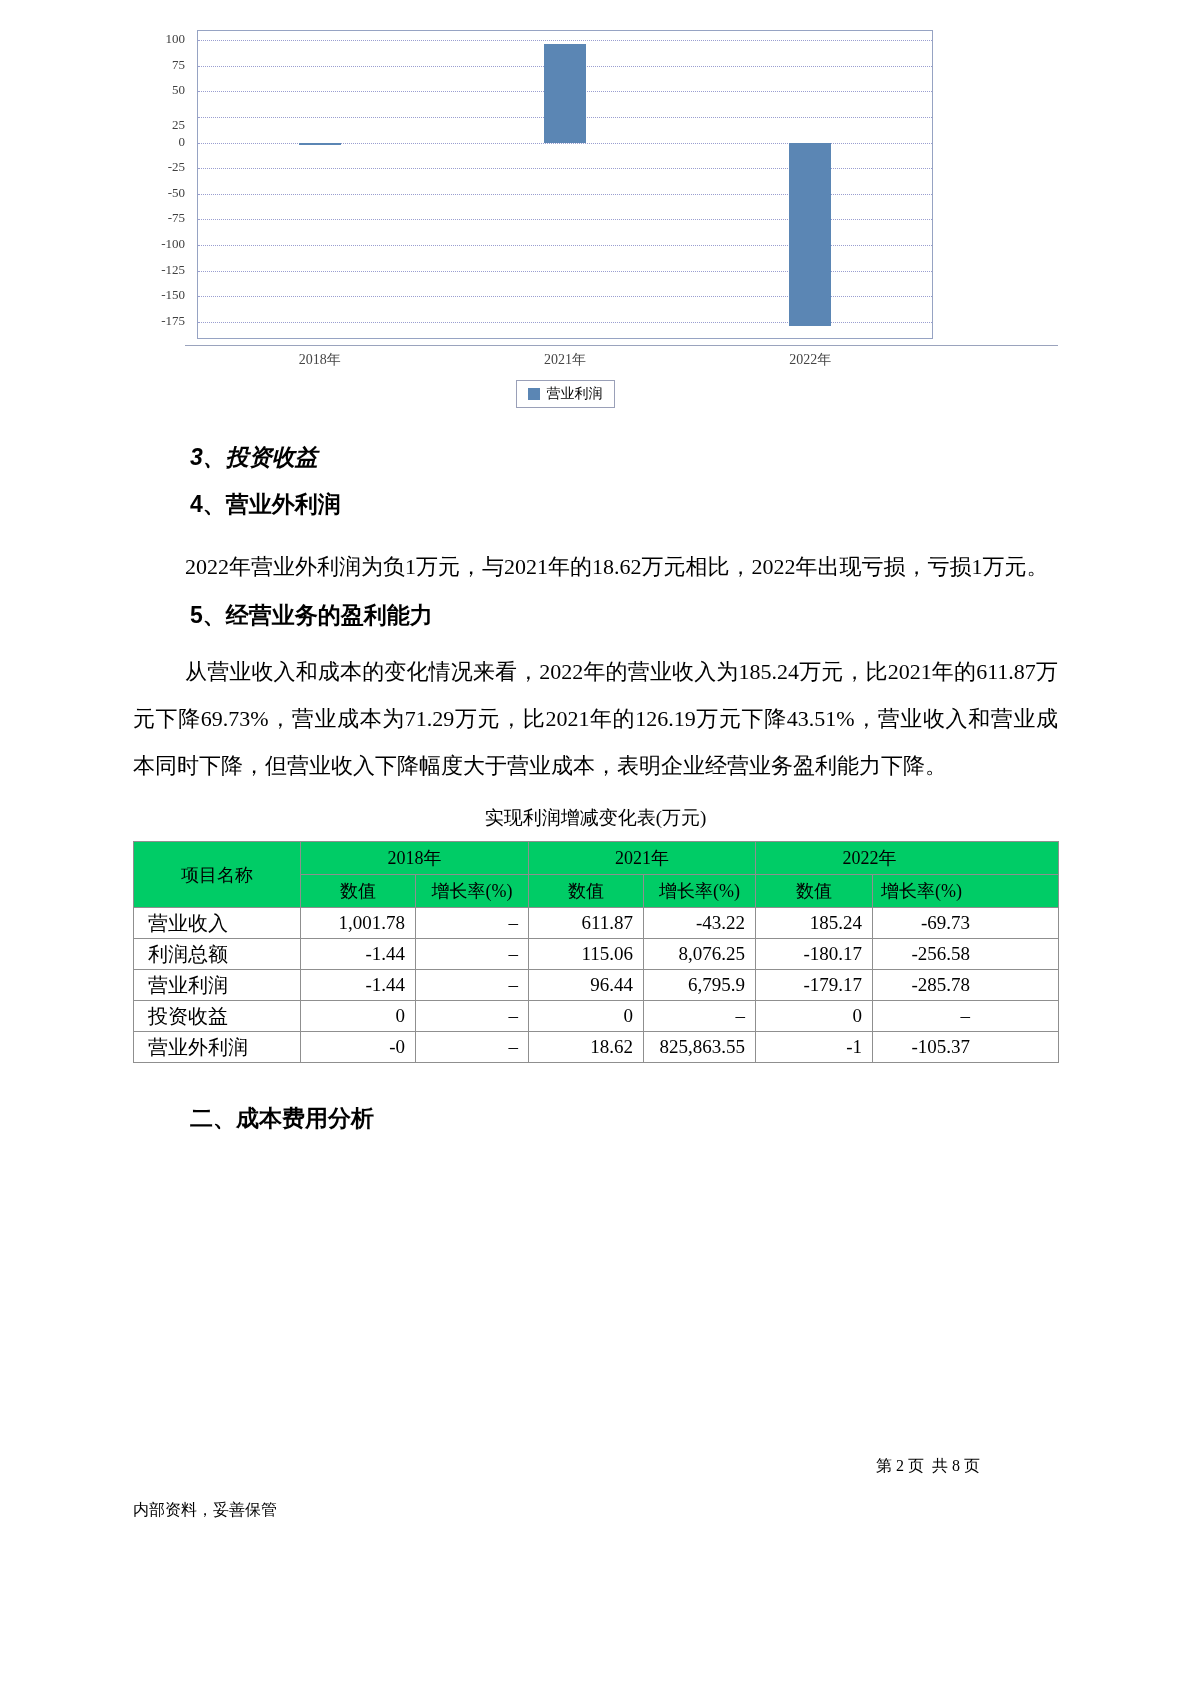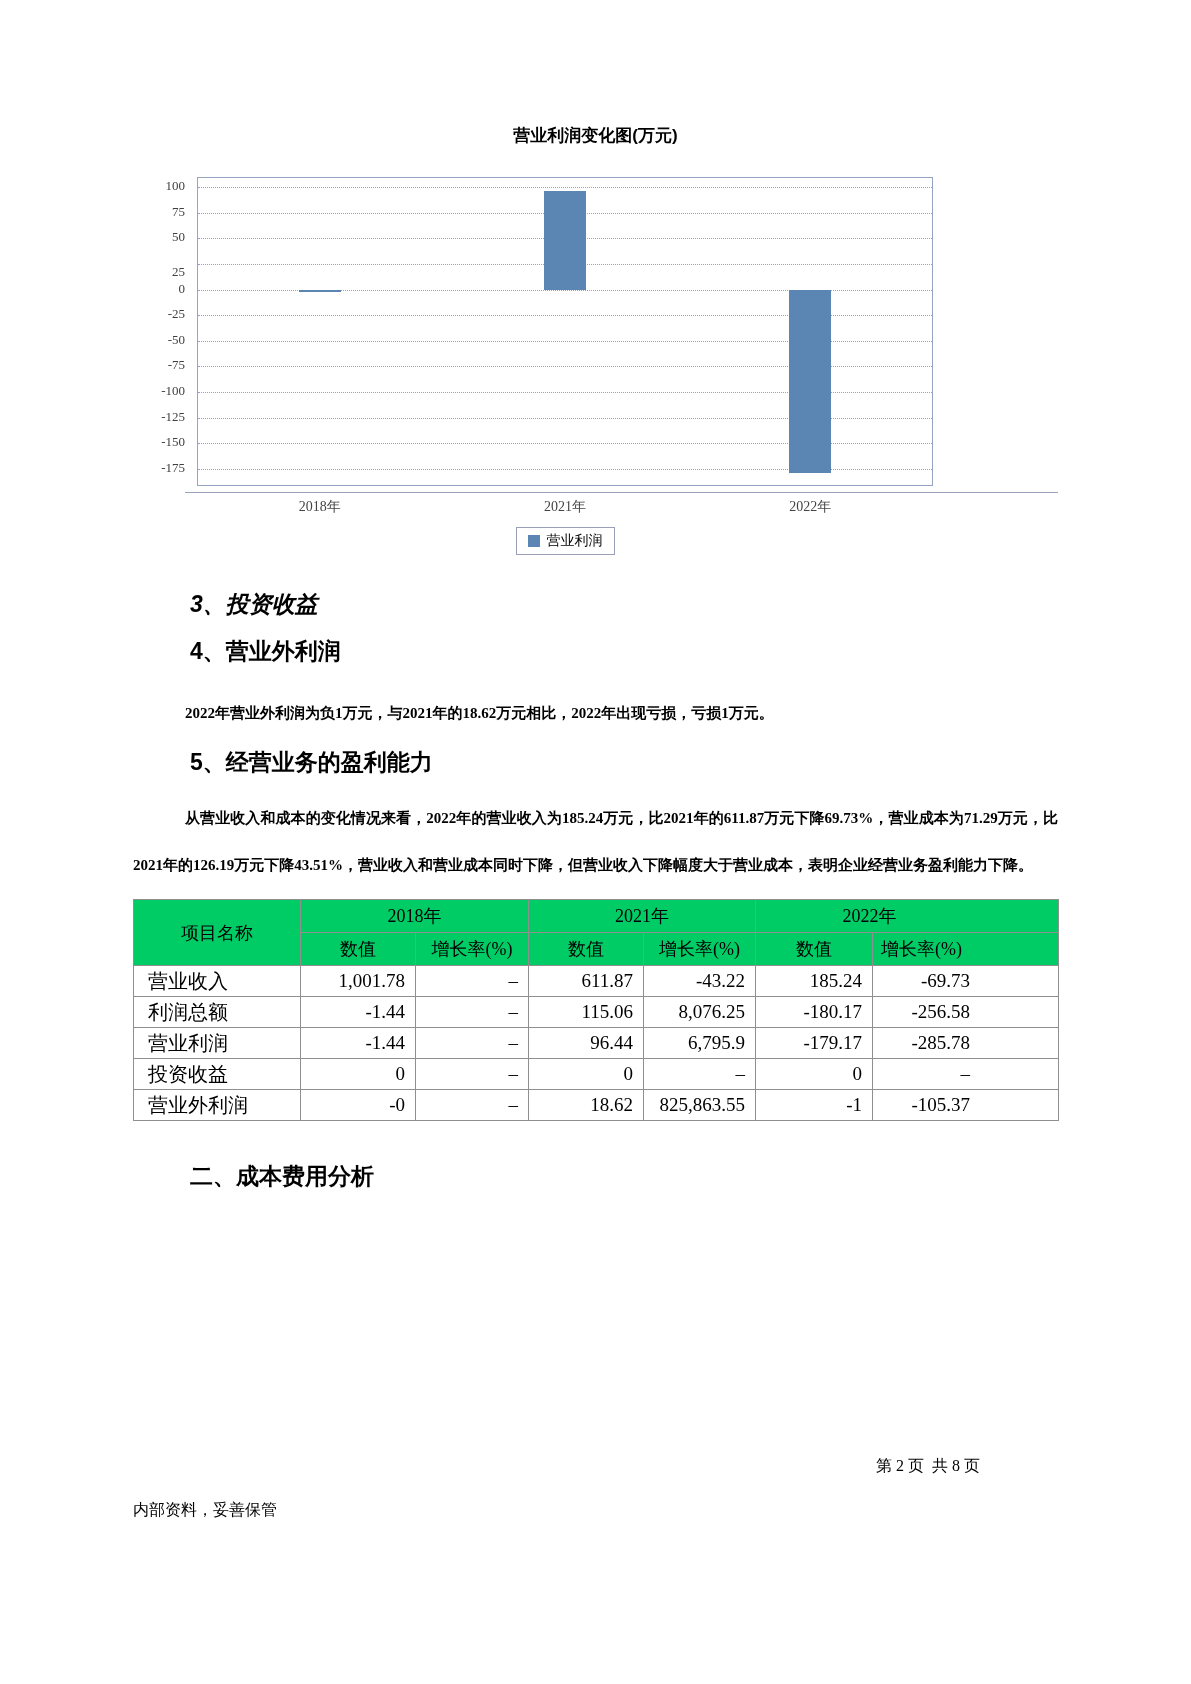--- a/index.html
+++ b/index.html
@@ -24,21 +24,21 @@
   .legend-swatch { width:12px; height:12px; display:inline-block; }
 
   
   .content { padding:0 133px; }
   .heading { font-family:"Liberation Sans", sans-serif; font-weight:bold; font-size:23px; margin-left:57px; line-height:30px; }
   .h3 { margin-top:34px;font-style:italic; }
   .h4 { margin-top:17px; }
   .h5 { margin-top:10px; }
   .hsec2 { margin-top:40px; }
   .hsub1 { margin-top:24px; }
-  .para { font-size:15px; line-height:47px; text-indent:52px; text-align:justify; margin-top:24px;font-weight:bold; }
+  .para { font-size:22px; line-height:47px; text-indent:52px; text-align:justify; margin-top:24px; }
   .p5 { margin-top:18px; }
 
   
   .table-title { text-align:center; font-size:19px; margin-top:16px; }
   table.data { border-collapse:collapse; width:925px; margin:10px 0 0 133px; table-layout:fixed; }
   .data th, .data td { border:1px solid #8f8f8f; }
   .data thead th { background:#00cc66; font-weight:normal; font-size:18px; text-align:center; height:33px; }
   .data thead tr:first-child th:last-child { padding-right:75px; }
   .data thead tr.subrow th:last-child { padding-right:88px; }
   .name-cell { text-align:left; padding-left:14px; font-size:20px; height:31px; }
@@ -47,21 +47,20 @@
 
   
   .footer-left { position:absolute; left:133px; top:1500px; font-size:16px; }
   .footer-right { position:absolute; right:211px; top:1456px; font-size:16px; white-space:pre; }
 </style>
 </head>
 <body>
 
 <div class="page">
 
-  <div class="chart-title">营业利润变化图(万元)</div>
   <div class="chart-block">
     <div class="chart-area">
       <div class="yaxis" id="yaxis">
           <div class="ytick" style="top: 9px;">100</div>
           <div class="ytick" style="top: 34.6364px;">75</div>
           <div class="ytick" style="top: 60.2727px;">50</div>
           <div class="ytick" style="top: 71px; margin-top: 24px;">25</div>
           <div class="ytick" style="top: 111.545px;">0</div>
           <div class="ytick" style="top: 137.182px;">-25</div>
           <div class="ytick" style="top: 162.818px;">-50</div>
@@ -104,20 +103,21 @@
   </div>
 
   <div class="content">
     <div class="heading h3">3、投资收益</div>
     <div class="heading h4">4、营业外利润</div>
     <div class="para">2022年营业外利润为负1万元，与2021年的18.62万元相比，2022年出现亏损，亏损1万元。</div>
     <div class="heading h5">5、经营业务的盈利能力</div>
     <div class="para p5">从营业收入和成本的变化情况来看，2022年的营业收入为185.24万元，比2021年的611.87万元下降69.73%，营业成本为71.29万元，比2021年的126.19万元下降43.51%，营业收入和营业成本同时下降，但营业收入下降幅度大于营业成本，表明企业经营业务盈利能力下降。</div>
   </div>
 
+  <div class="table-title">实现利润增减变化表(万元)</div>
   <table class="data">
     <colgroup>
       <col style="width:167px">
       <col style="width:115px">
         <col style="width:113px">
       <col style="width:115px">
         <col style="width:112px">
       <col style="width:117px">
         <col style="width:186px">
     </colgroup>

